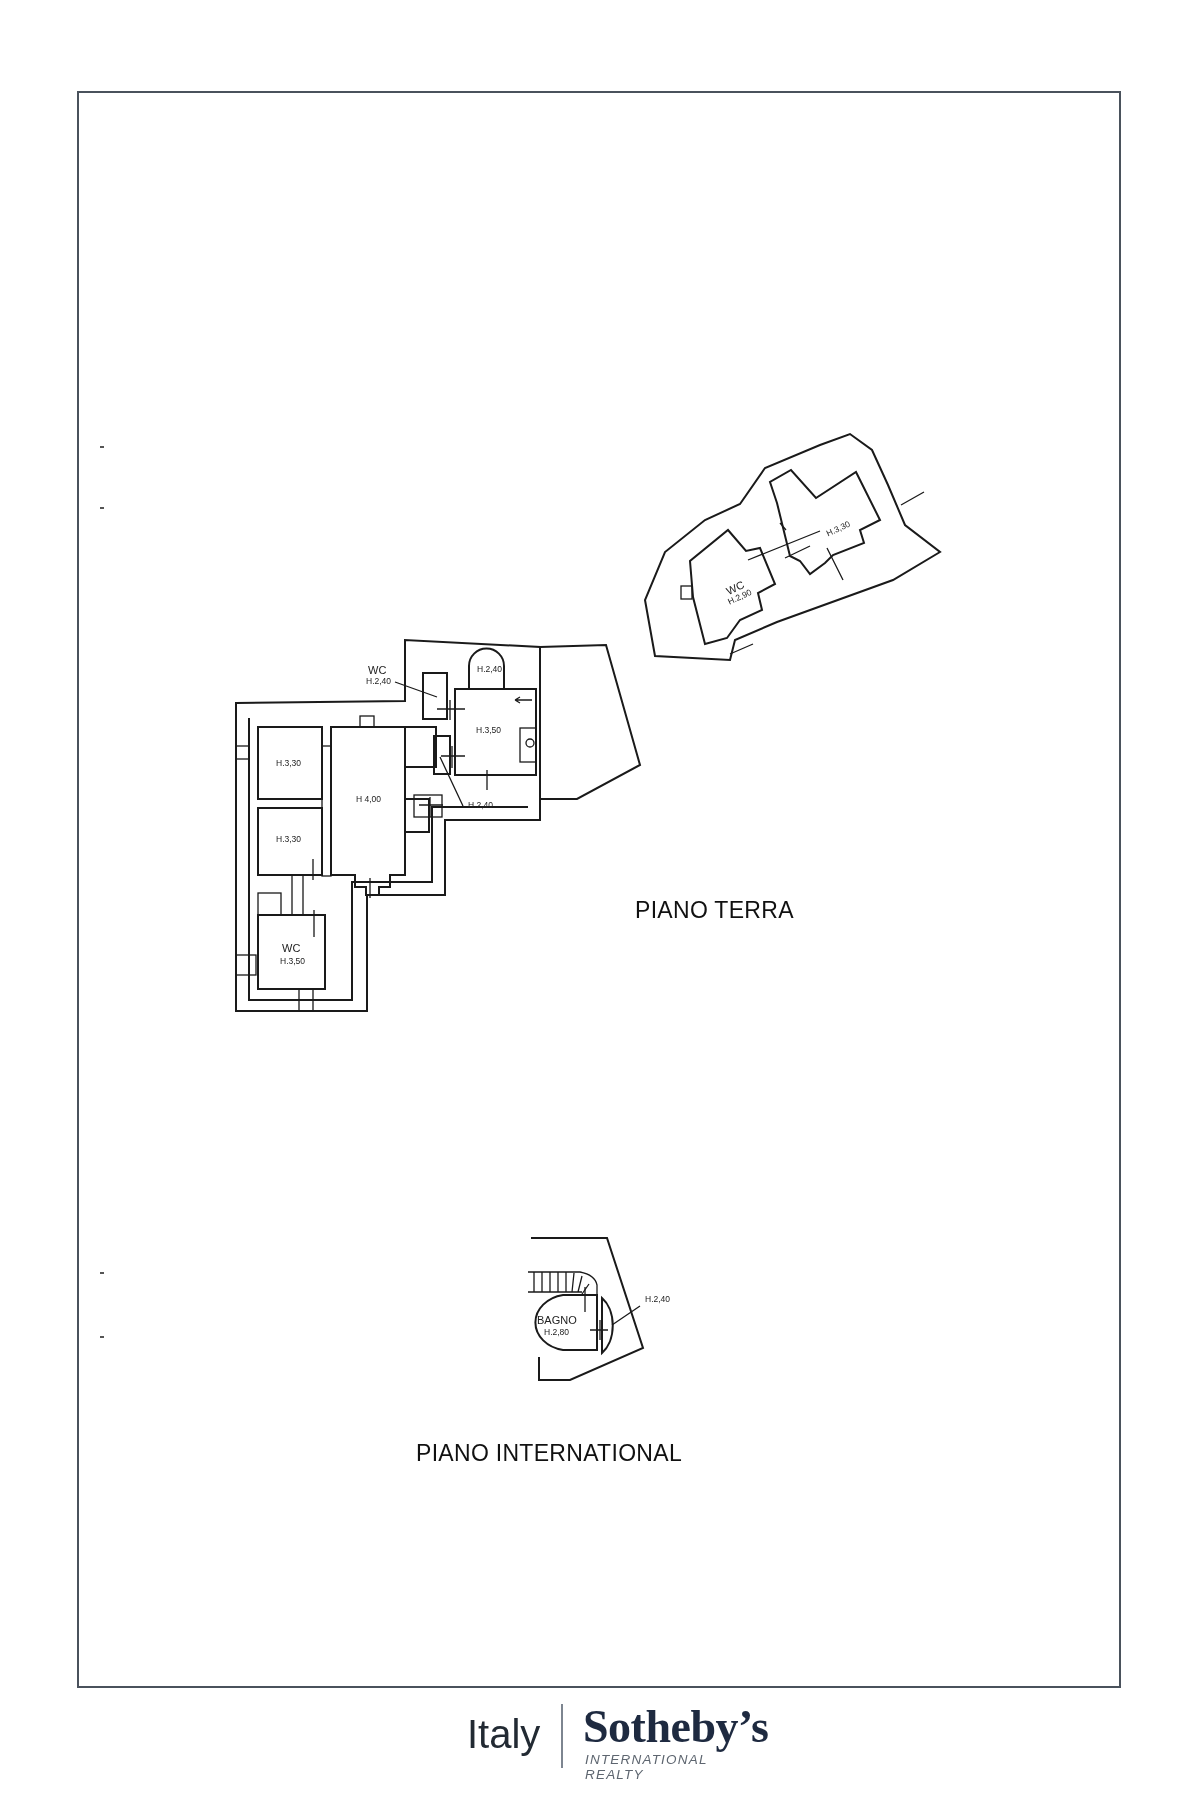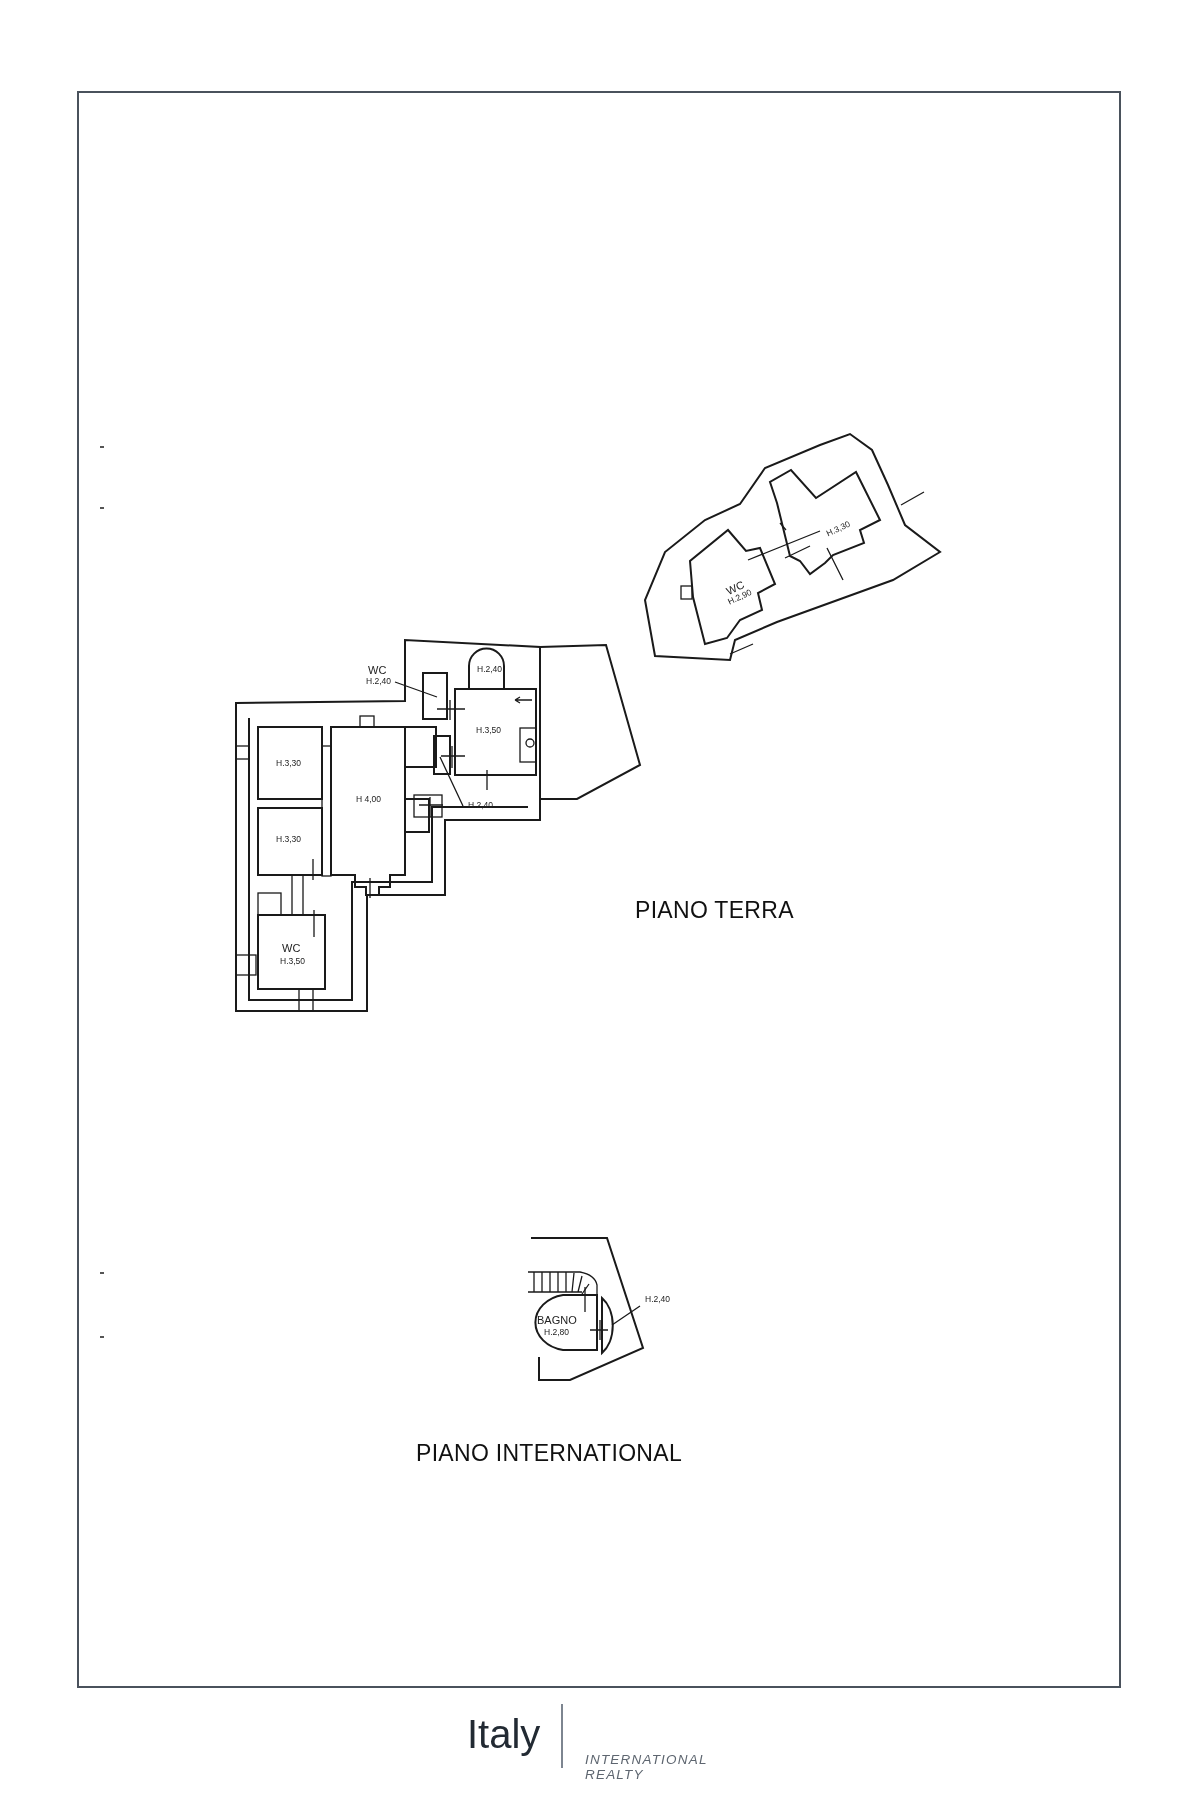--- a/index.html
+++ b/index.html
@@ -110,14 +110,15 @@
   <text class="room-label" x="544" y="1335">H.2,80</text>
   <text class="room-label" x="645" y="1302">H.2,40</text>
 </svg>
 
 <div class="floor-title" style="left:635px;top:897px;">PIANO TERRA</div>
 <div class="floor-title" style="left:416px;top:1440px;">PIANO INTERNATIONAL</div>
 
 <div id="logo">
   <span class="italy">Italy</span>
   <span class="divider"></span>
+  <span class="brand">Sotheby’s</span>
   <span class="sub">INTERNATIONAL REALTY</span>
 </div>
 
 </body></html>

